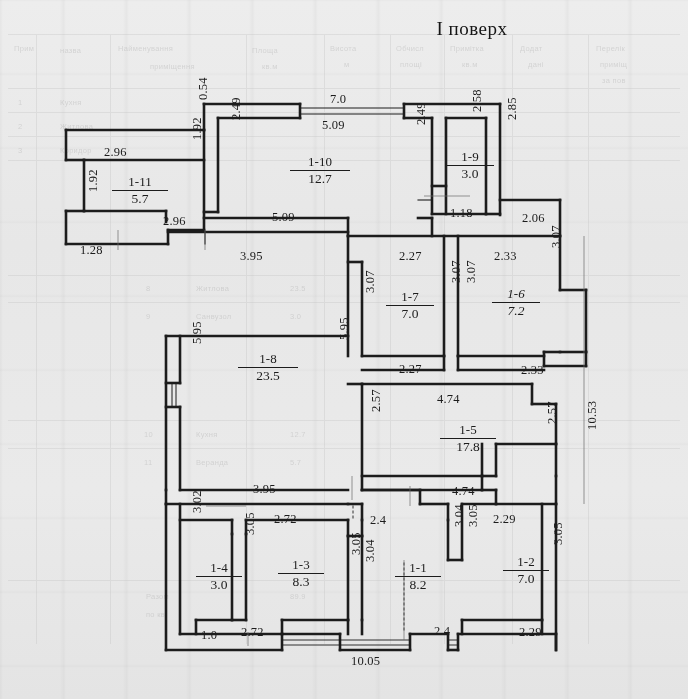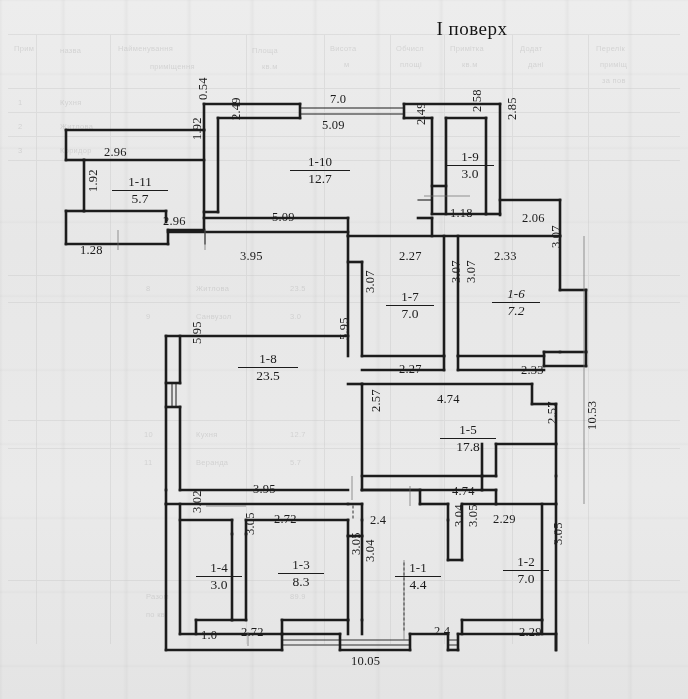--- a/index.html
+++ b/index.html
@@ -426,21 +426,21 @@
       <div class="lbl room" style="left: 196px; top: 561px; width: 46px;">
         <span class="rno">1-4</span>
         <span class="rarea">3.0</span>
       </div>
       <div class="lbl room" style="left: 278px; top: 558px; width: 46px;">
         <span class="rno">1-3</span>
         <span class="rarea">8.3</span>
       </div>
       <div class="lbl room" style="left: 395px; top: 561px; width: 46px;">
         <span class="rno">1-1</span>
-        <span class="rarea">4.4</span>
+        <span class="rarea">8.2</span>
       </div>
       <div class="lbl room" style="left: 503px; top: 555px; width: 46px;">
         <span class="rno">1-2</span>
         <span class="rarea">7.0</span>
       </div>
       <div class="lbl dim" style="left: 330px; top: 92px;">7.0</div>
       <div class="lbl dim" style="left: 322px; top: 118px;">5.09</div>
       <div class="lbl dim" style="left: 104px; top: 145px;">2.96</div>
       <div class="lbl dim" style="left: 163px; top: 214px;">2.96</div>
       <div class="lbl dim" style="left: 272px; top: 210px;">5.09</div>

